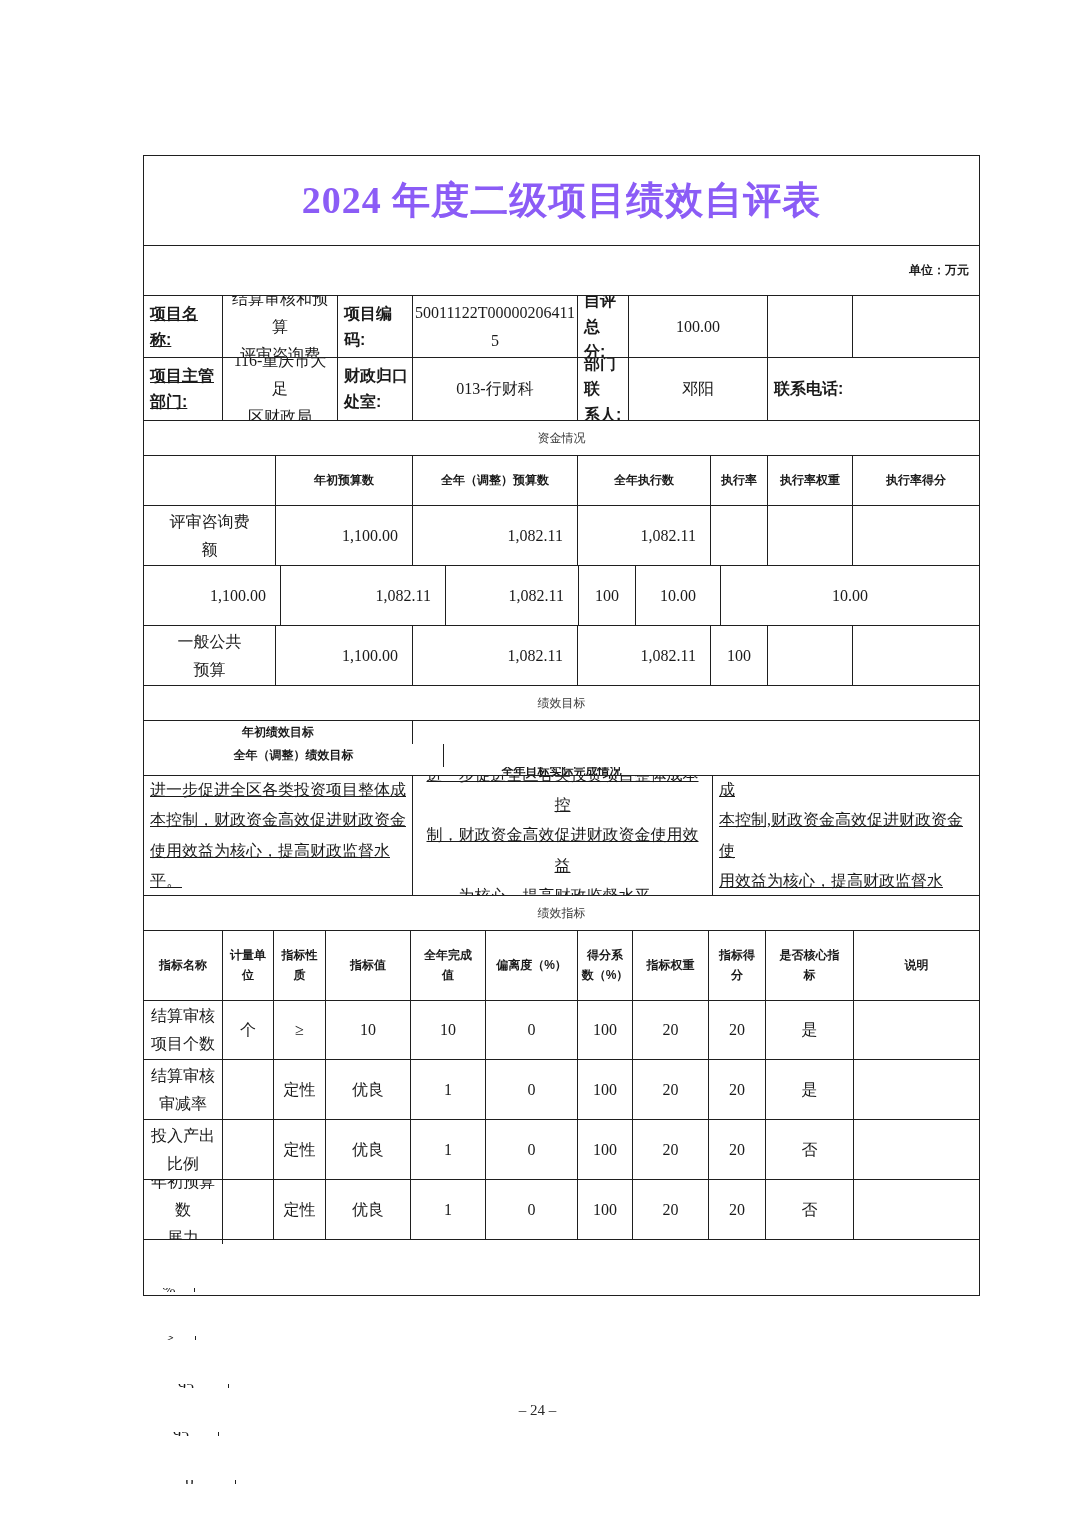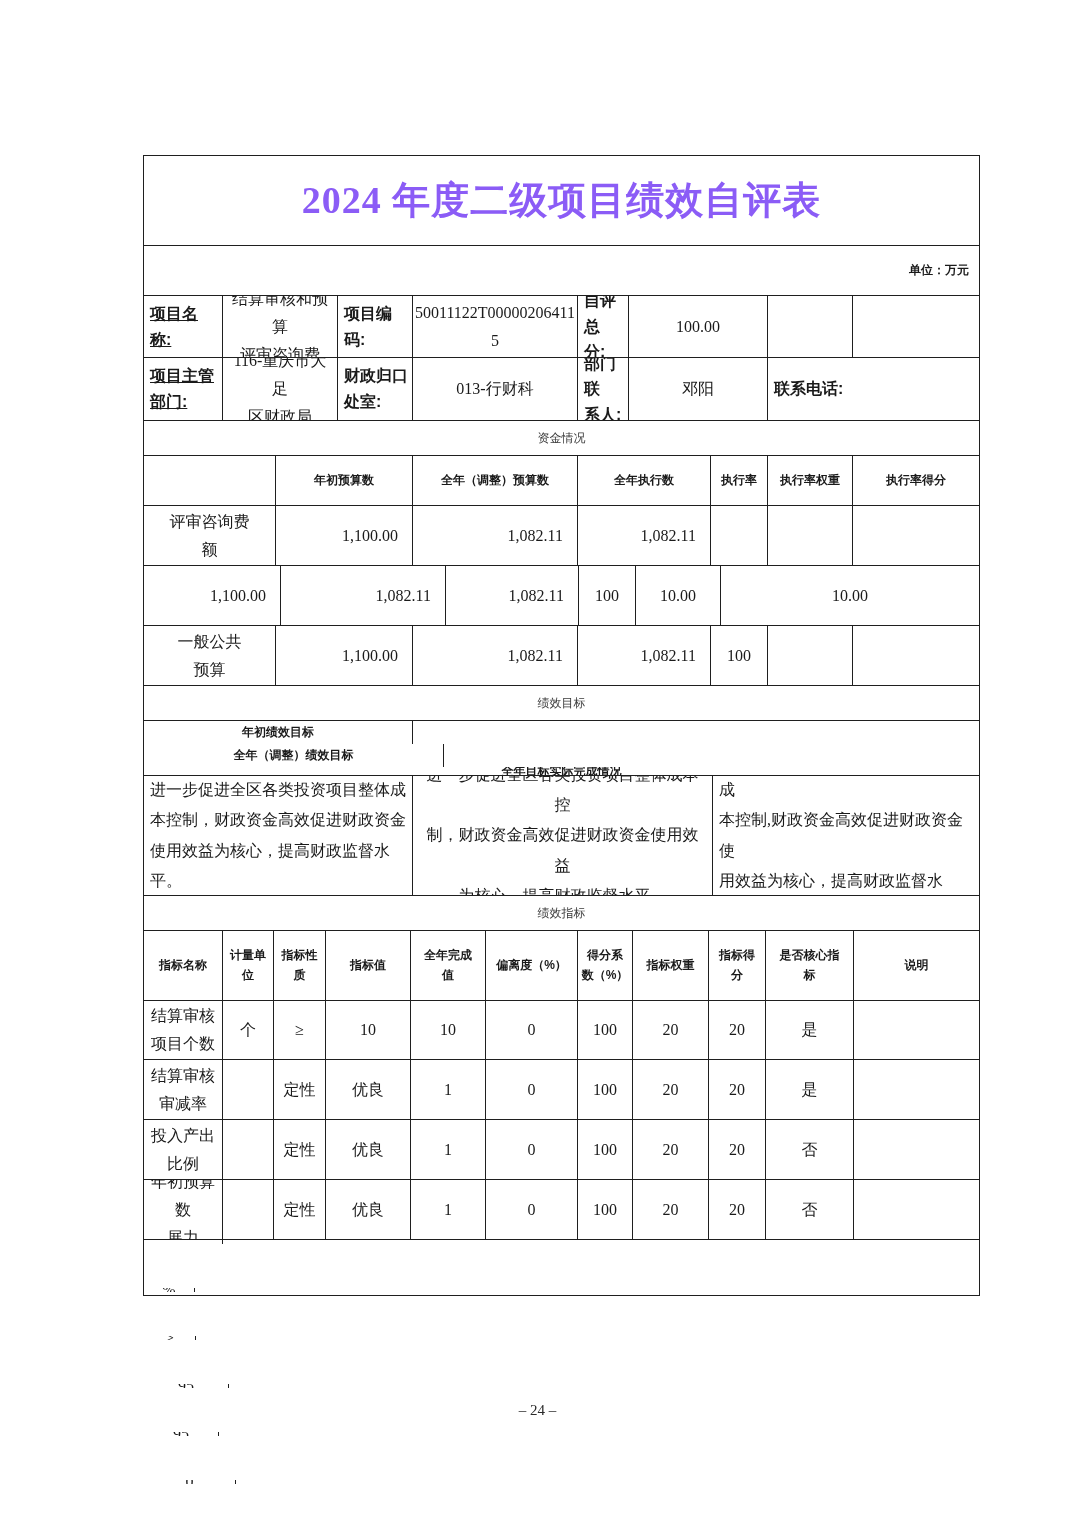--- a/index.html
+++ b/index.html
@@ -46,21 +46,21 @@
     font-weight:bold; justify-content:flex-start; text-align:left;
     padding-left:6px; line-height:1.6;
   }
   .hd {
     font-family:"Liberation Sans","DejaVu Sans",sans-serif;
     font-weight:bold; font-size:12px; line-height:1.6;
   }
   .num { justify-content:flex-end; text-align:right; padding-right:14px; }
   .goal {
     align-items:center; text-align:left; justify-content:flex-start;
-    font-size:16px; line-height:1.9; padding:4px 6px;
+    font-size:16px; line-height:1.9; padding:4px 6px;text-decoration:underline;
   }
   .goal.ctr { text-align:center; }
   .w79{width:79px;text-decoration:underline;} .w115{width:115px;} .w75{width:75px;} .w165{width:165px;}
   .w51{width:51px;} .w139{width:139px;} .w85{width:85px;} .w126{flex:1;}
   .f132{width:132px;} .f137{width:137px;} .f165{width:165px;} .f133{width:133px;}
   .f57{width:57px;} .f85{width:85px;} .f126{flex:1;}
   .g269{width:269px;} .g300{width:300px;} .g266{flex:1;}
   .i79{width:79px;} .i51{width:51px;} .i52{width:52px;} .i85{width:85px;}
   .i75{width:75px;} .i92{width:92px;} .i55{width:55px;} .i76{width:76px;}
   .i57{width:57px;} .i88{width:88px;} .i125{flex:1;}

